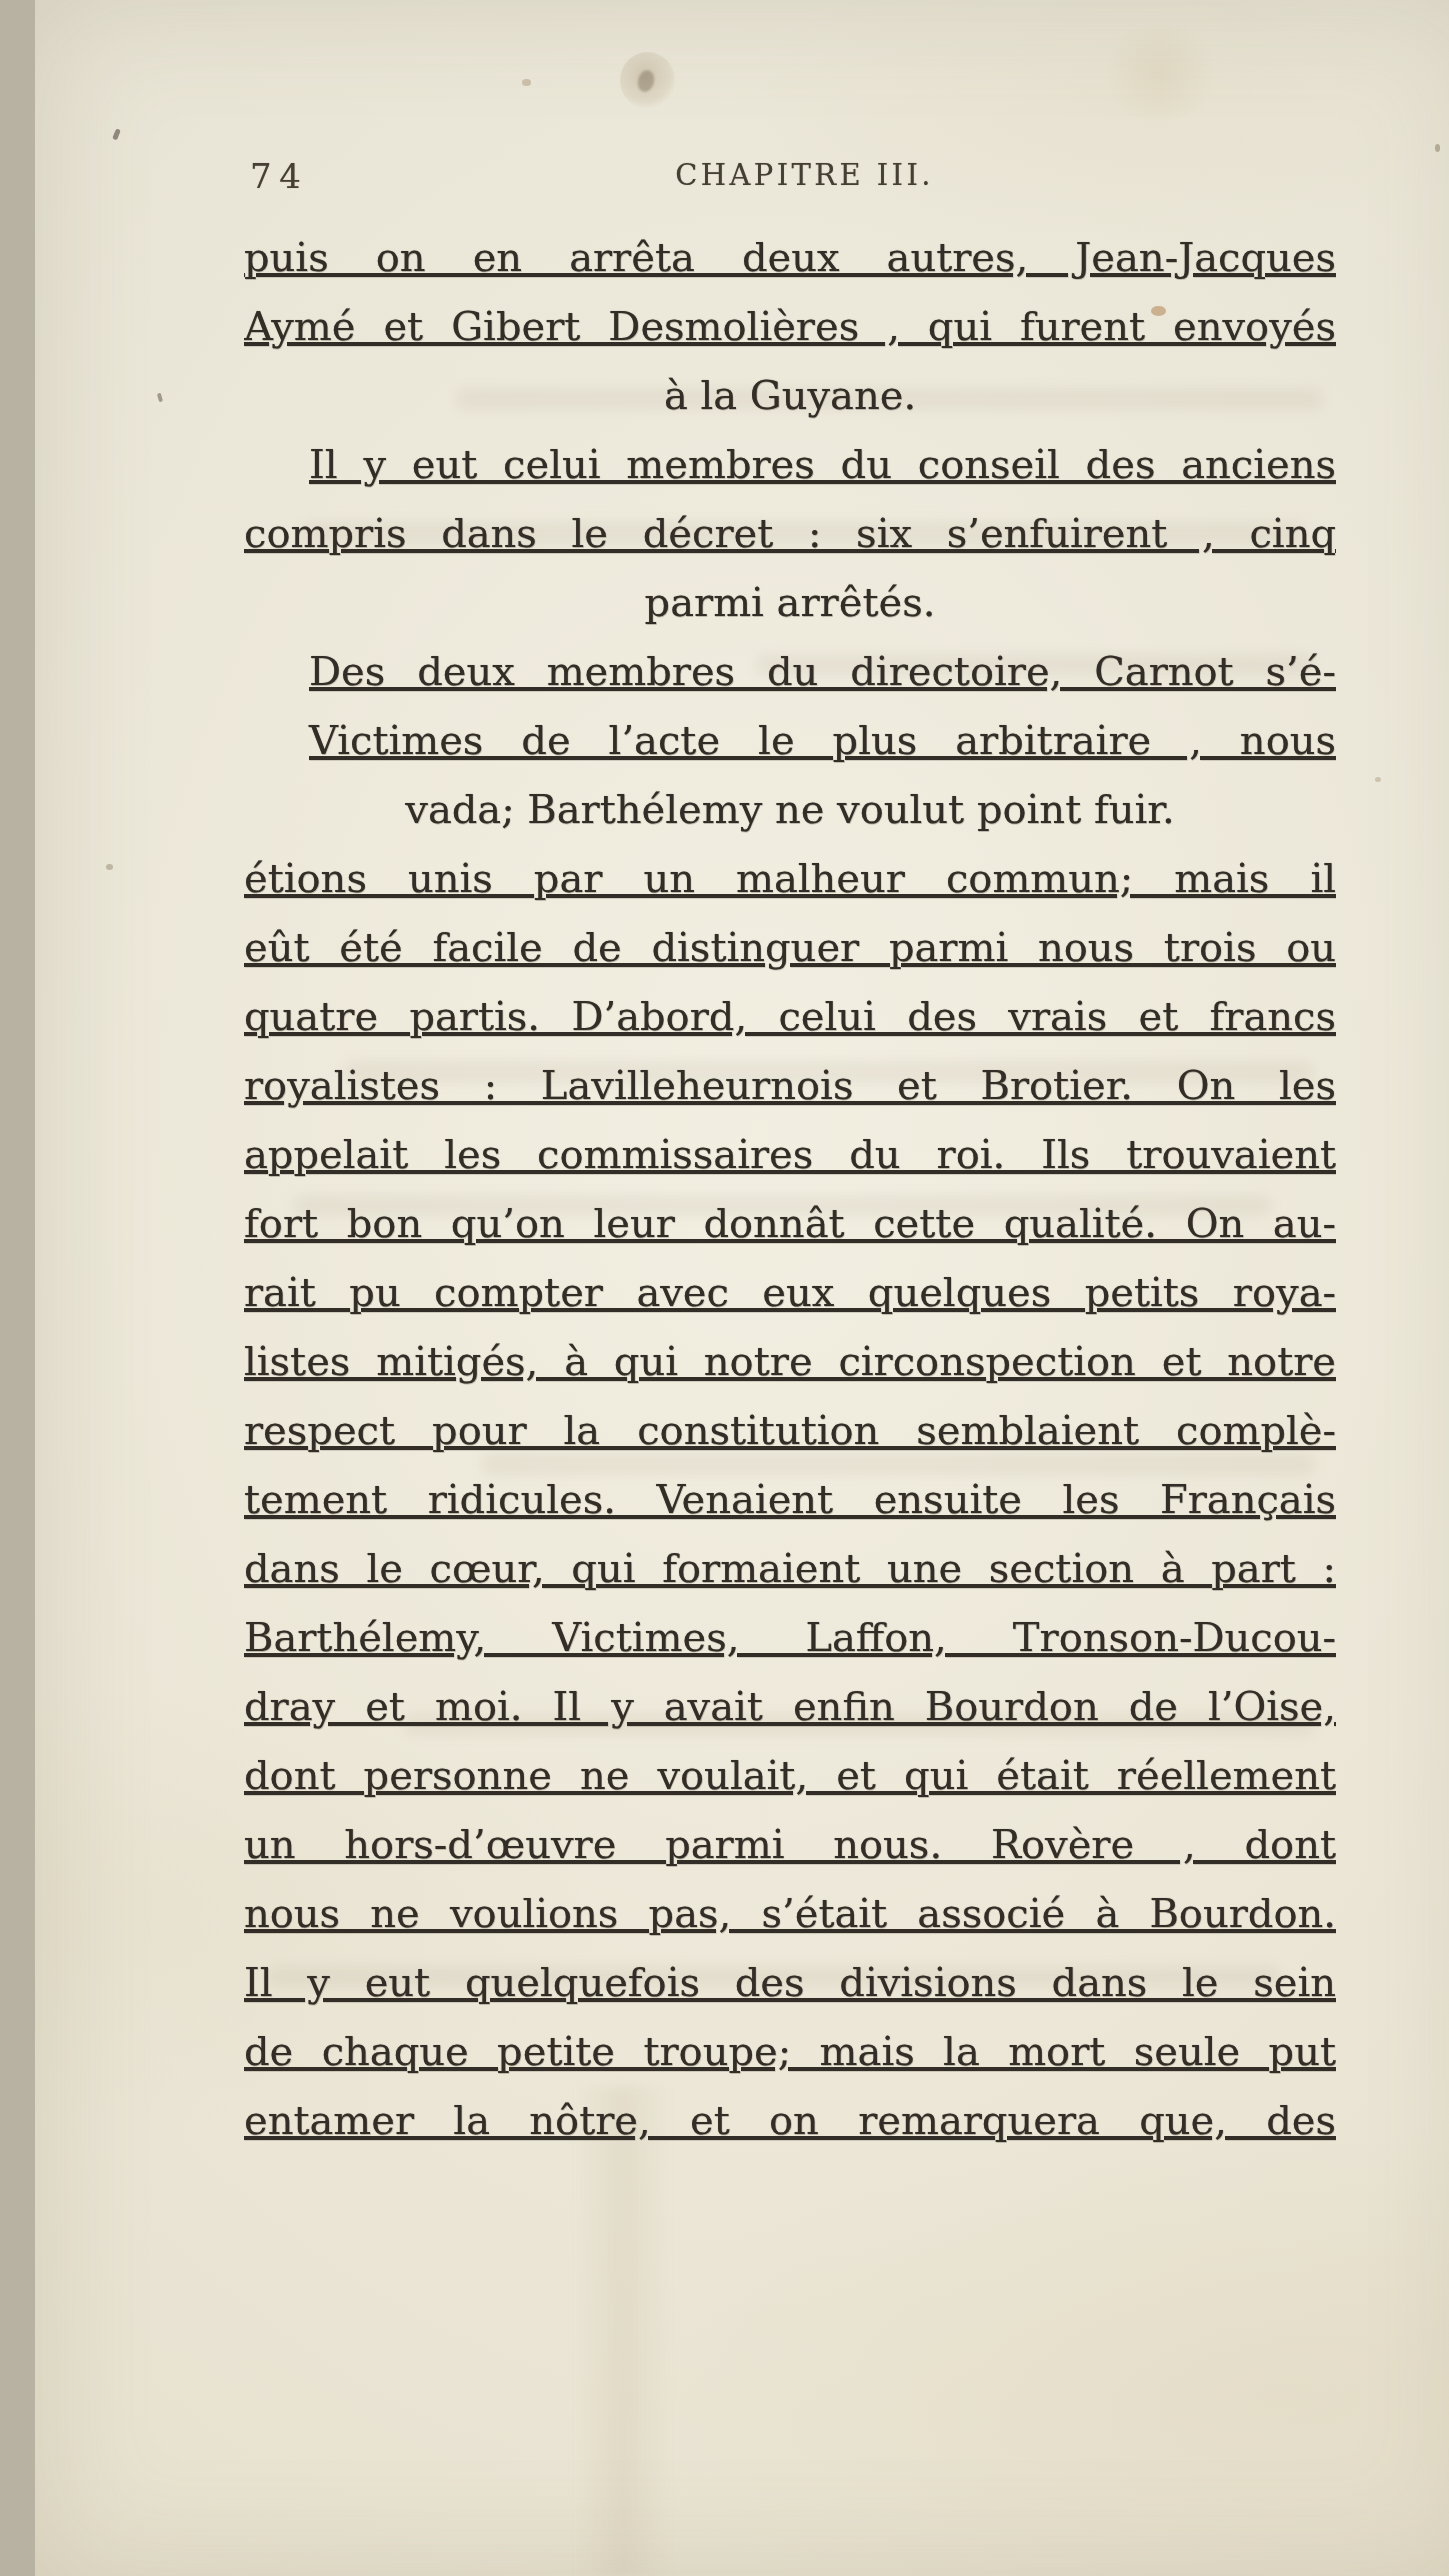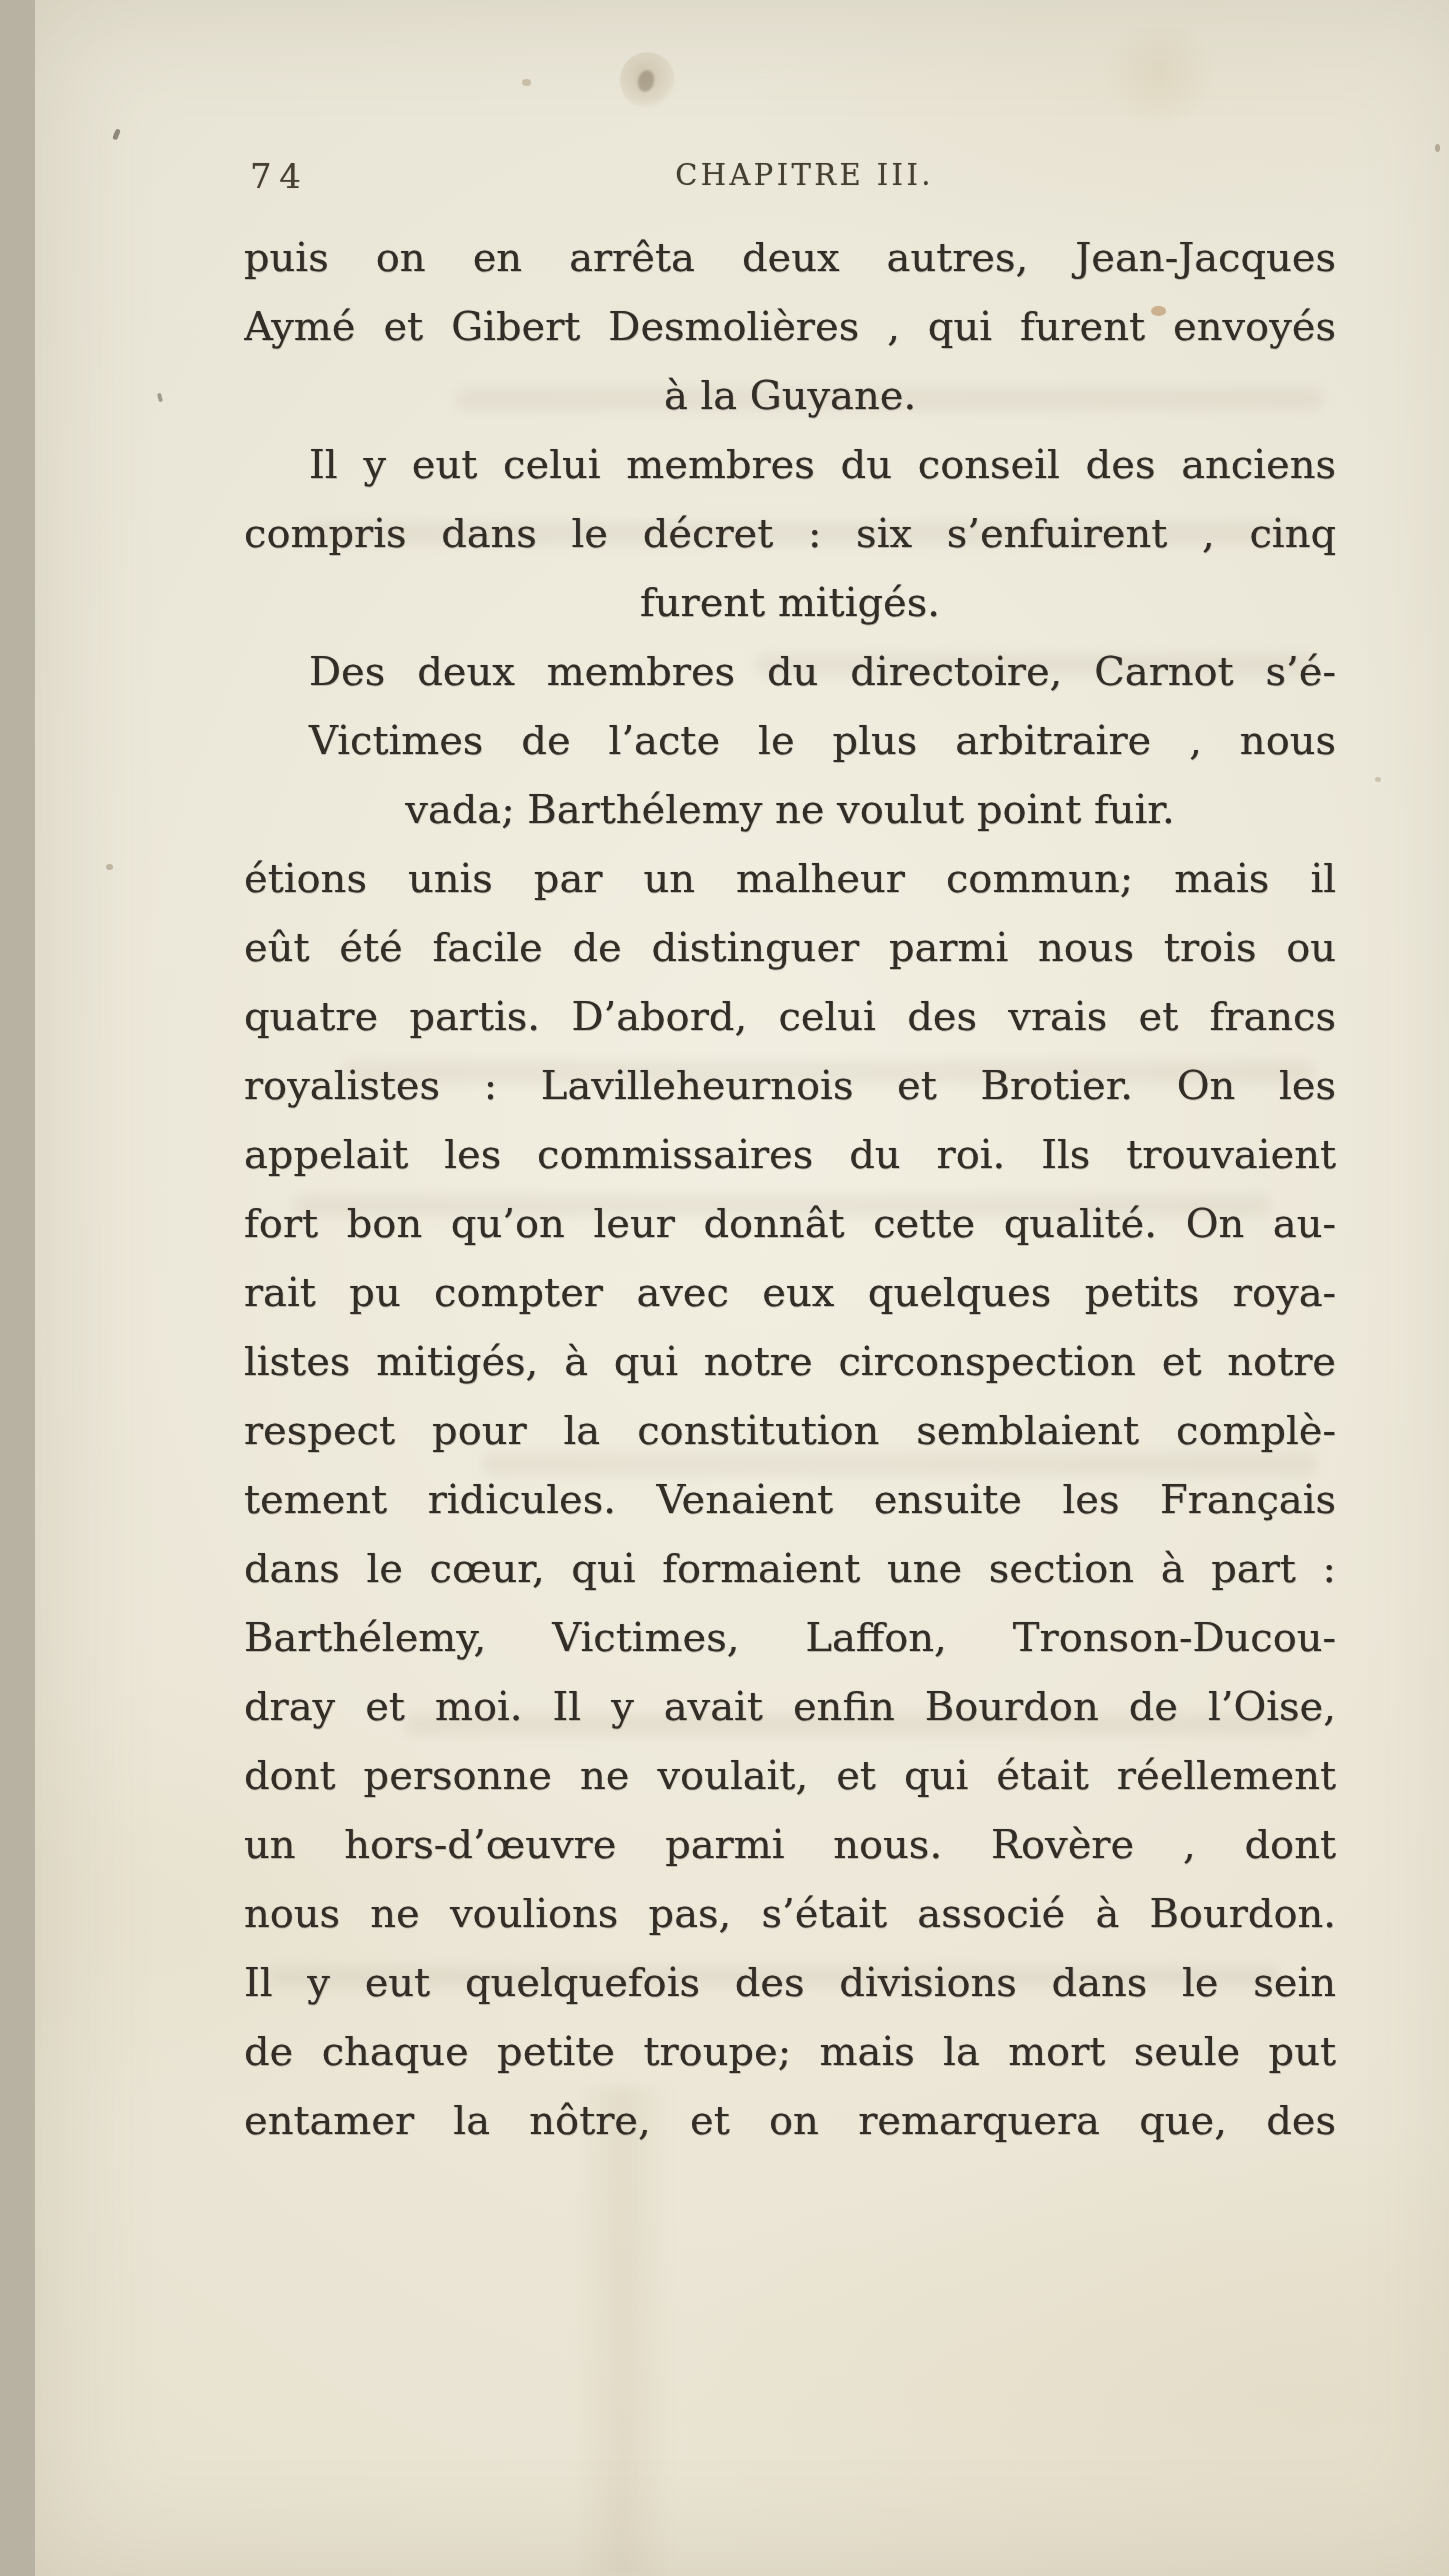--- a/index.html
+++ b/index.html
@@ -37,21 +37,21 @@
     position: absolute; left: 209px; top: 223px; width: 1092px;
     color: #322d26;
     font-size: 40px;
     text-shadow: 0 0 0.9px rgba(58,50,40,0.55), 0.6px 0.8px 0 rgba(58,50,40,0.22);
   }
   .line {
     height: 69px; line-height: 69px;
     overflow: hidden;
     white-space: normal;
   }
-  .line.j { text-align: justify; }
+  .line.j { text-align: justify; text-decoration: underline; }
   .line.j::after { content: ""; display: inline-block; width: 100%; height: 0; }
   .line.end { text-align: center; }
   .line.ind { text-indent: 65px; }
 
   
   .blemish { position: absolute; pointer-events: none; }
   .stain {
     left: 585px; top: 52px; width: 55px; height: 57px; border-radius: 50%;
     background: radial-gradient(circle at 45% 42%, rgba(138,112,72,0.26), rgba(148,124,84,0.12) 58%, transparent 74%);
   }
@@ -120,21 +120,21 @@
 
   <div class="pagenum">74</div>
   <div class="chapter">CHAPITRE III.</div>
 
   <div class="bodytext">
     <div class="line j">puis on en arrêta deux autres, Jean-Jacques</div>
     <div class="line j">Aymé et Gibert Desmolières , qui furent envoyés</div>
     <div class="line end">à la Guyane.</div>
     <div class="line j ind">Il y eut celui membres du conseil des anciens</div>
     <div class="line j">compris dans le décret : six s’enfuirent , cinq</div>
-    <div class="line end">furent mitigés.</div>
+    <div class="line end">parmi arrêtés.</div>
     <div class="line j ind">Des deux membres du directoire, Carnot s’é-</div>
     <div class="line j ind">Victimes de l’acte le plus arbitraire , nous</div>
     <div class="line end">vada; Barthélemy ne voulut point fuir.</div>
     <div class="line j">étions unis par un malheur commun; mais il</div>
     <div class="line j">eût été facile de distinguer parmi nous trois ou</div>
     <div class="line j">quatre partis. D’abord, celui des vrais et francs</div>
     <div class="line j">royalistes : Lavilleheurnois et Brotier. On les</div>
     <div class="line j">appelait les commissaires du roi. Ils trouvaient</div>
     <div class="line j">fort bon qu’on leur donnât cette qualité. On au-</div>
     <div class="line j">rait pu compter avec eux quelques petits roya-</div>

